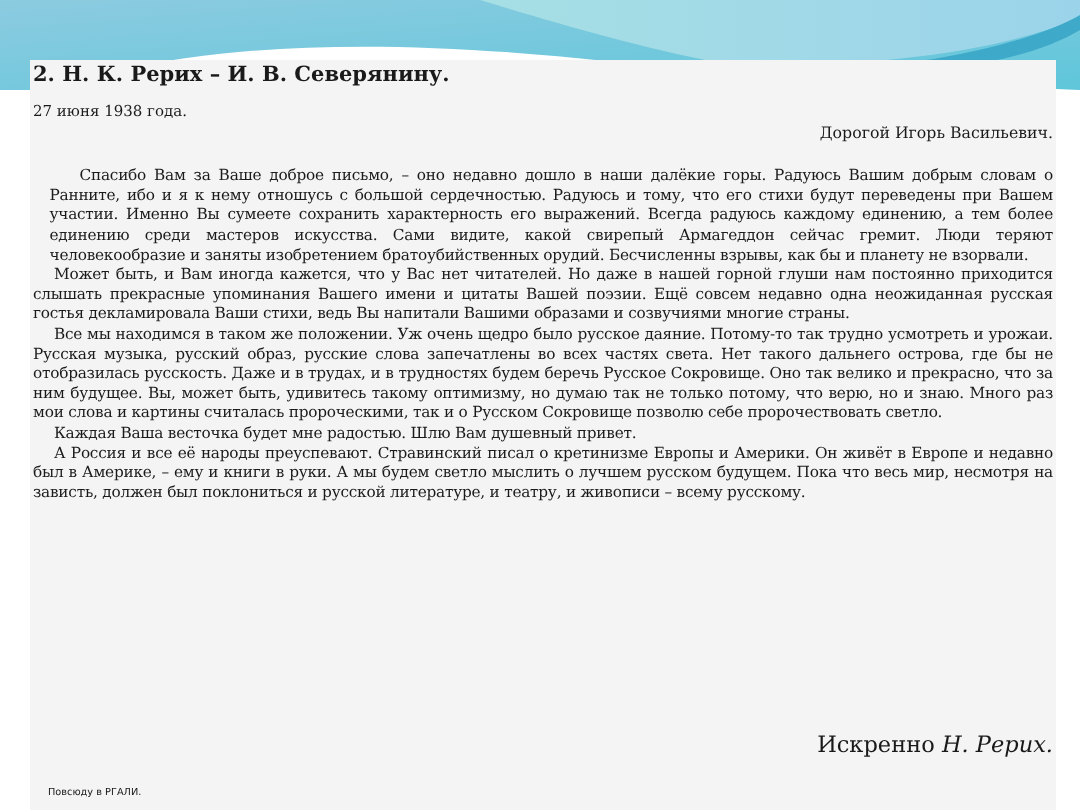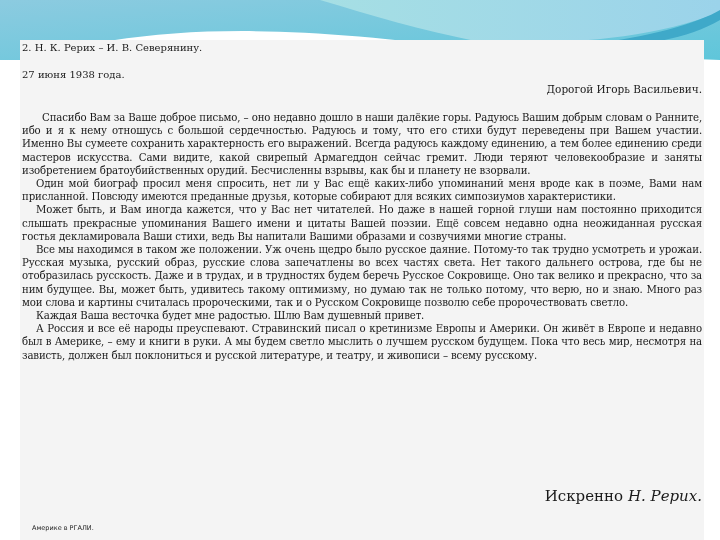--- a/index.html
+++ b/index.html
@@ -7,30 +7,30 @@
       width: 720px; height: 540px; overflow: hidden; position: relative;
       background: #ffffff;
       font-family: "DejaVu Serif", serif;
     }
     .bg { position: absolute; left: 0; top: 0; width: 720px; height: 540px; z-index: 0; }
     .text-block {
       position: absolute; left: 20px; top: 40px; width: 684px; height: 500px;
       background: #f4f4f4; z-index: 1;
     }
     .content { position: absolute; left: 22px; top: 42px; width: 680px; z-index: 2; color: #1a1a1a; }
-    .heading { position: absolute; left: 0; top: 0; font-size: 10px; }
+    .heading { position: absolute; left: 0; top: 0; font-size: 14px; font-weight: bold; }
     .date { position: absolute; left: 0; top: 27px; font-size: 10px; }
     .greeting { position: absolute; left: 0; width: 680px; top: 41px; text-align: right; font-size: 10.5px; }
     .body-text {
       position: absolute; left: 0; top: 69px; width: 680px;
       font-size: 10.2px; line-height: 13.2px; text-align: justify;
       letter-spacing: -0.15px;
     }
     .body-text p { margin: 0; text-indent: 14px; }
-    .body-text p.ind2 { text-indent: 20px; }
+    .body-text p.ind2 { text-indent: 20px; margin-left: 11px; }
     .signature { position: absolute; right: 0; top: 445px; font-size: 15px; text-align: center; }
     .signature .sig-name { font-style: italic; }
     .footnote { position: absolute; left: 10px; top: 482px; font-size: 6.5px; font-family: "DejaVu Sans", sans-serif; }
   </style>
 </head>
 <body>
 
 <svg class="bg" viewBox="0 0 720 540" preserveAspectRatio="none">
   <defs>
     <linearGradient id="g1" x1="0" y1="0" x2="1" y2="1">
@@ -50,26 +50,25 @@
 
 <div class="text-block"></div>
 
 <div class="content">
   <div class="heading">2. Н. К. Рерих – И. В. Северянину.</div>
   <div class="date">27 июня 1938 года.</div>
   <div class="greeting">Дорогой Игорь Васильевич.</div>
 
   <div class="body-text">
     <p class="ind2">Спасибо Вам за Ваше доброе письмо, – оно недавно дошло в наши далёкие горы. Радуюсь Вашим добрым словам о Ранните, ибо и я к нему отношусь с большой сердечностью. Радуюсь и тому, что его стихи будут переведены при Вашем участии. Именно Вы сумеете сохранить характерность его выражений. Всегда радуюсь каждому единению, а тем более единению среди мастеров искусства. Сами видите, какой свирепый Армагеддон сейчас гремит. Люди теряют человекообразие и заняты изобретением братоубийственных орудий. Бесчисленны взрывы, как бы и планету не взорвали.</p>
-    <p>Один мой биограф просил меня спросить, нет ли у Вас ещё каких-либо упоминаний меня вроде как в поэме, Вами нам присланной. Повсюду имеются преданные друзья, которые собирают для всяких симпозиумов характеристики.</p>
     <p>Может быть, и Вам иногда кажется, что у Вас нет читателей. Но даже в нашей горной глуши нам постоянно приходится слышать прекрасные упоминания Вашего имени и цитаты Вашей поэзии. Ещё совсем недавно одна неожиданная русская гостья декламировала Ваши стихи, ведь Вы напитали Вашими образами и созвучиями многие страны.</p>
     <p>Все мы находимся в таком же положении. Уж очень щедро было русское даяние. Потому-то так трудно усмотреть и урожаи. Русская музыка, русский образ, русские слова запечатлены во всех частях света. Нет такого дальнего острова, где бы не отобразилась русскость. Даже и в трудах, и в трудностях будем беречь Русское Сокровище. Оно так велико и прекрасно, что за ним будущее. Вы, может быть, удивитесь такому оптимизму, но думаю так не только потому, что верю, но и знаю. Много раз мои слова и картины считалась пророческими, так и о Русском Сокровище позволю себе пророчествовать светло.</p>
     <p>Каждая Ваша весточка будет мне радостью. Шлю Вам душевный привет.</p>
     <p>А Россия и все её народы преуспевают. Стравинский писал о кретинизме Европы и Америки. Он живёт в Европе и недавно был в Америке, – ему и книги в руки. А мы будем светло мыслить о лучшем русском будущем. Пока что весь мир, несмотря на зависть, должен был поклониться и русской литературе, и театру, и живописи – всему русскому.</p>
   </div>
 
   <div class="signature">
     <span>Искренно</span>
     <span class="sig-name">Н. Рерих.</span>
   </div>
 
-  <div class="footnote">Америке в РГАЛИ.</div>
+  <div class="footnote">Повсюду в РГАЛИ.</div>
 </div>
 
 </body></html>

